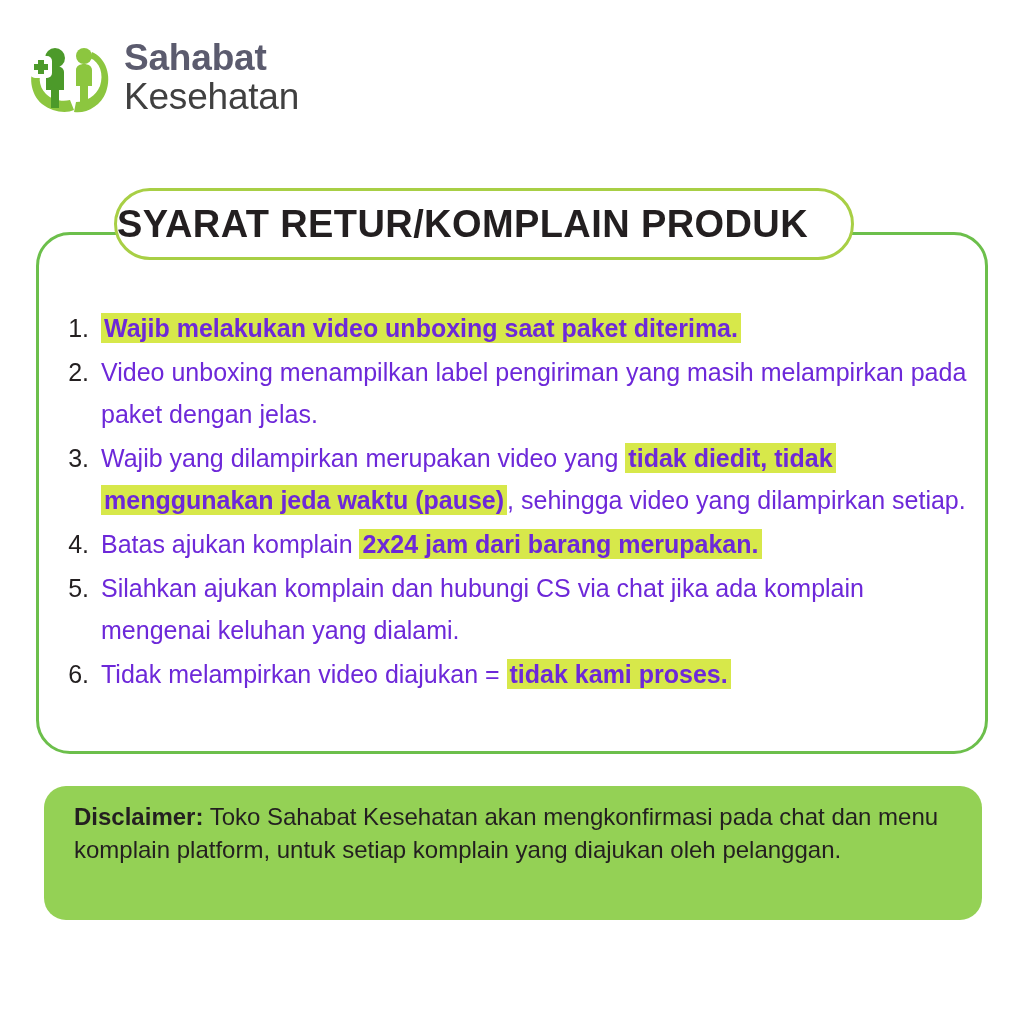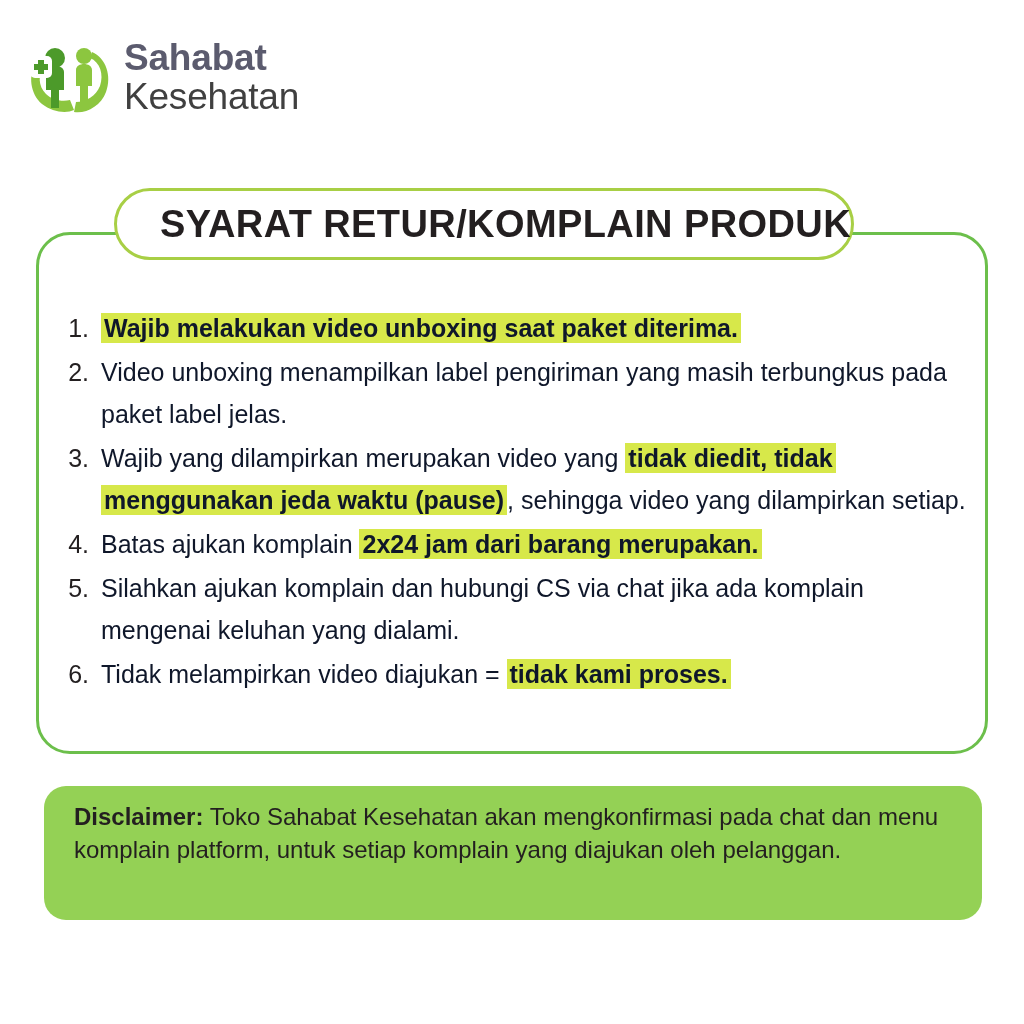--- a/index.html
+++ b/index.html
@@ -69,21 +69,21 @@
     left: 114px;
     top: 188px;
     width: 740px;
     height: 72px;
     box-sizing: border-box;
     border: 3px solid #a8cf45;
     border-radius: 36px;
     background: #ffffff;
     display: flex;
     align-items: center;
-    justify-content: flex-end;
+    justify-content: flex-start;
     z-index: 5;
   }
   .title-pill span {
     font-size: 38px;
     font-weight: bold;
     color: #231f20;
     letter-spacing: 0.4px;
   }
 
   
@@ -106,21 +106,21 @@
     flex: 0 0 46px;
     text-align: right;
     padding-right: 12px;
     font-size: 25px;
     color: #231f20;
     line-height: 42px;
     box-sizing: border-box;
   }
   .txt {
     font-size: 25px;
-    color: #0f172a;
+    color: #6d28d9;
     line-height: 42px;
     max-width: 880px;
   }
   .hl {
     background: #d7e84a;
     font-weight: bold;
     padding: 1px 3px;
     box-decoration-break: clone;
     -webkit-box-decoration-break: clone;
   }
@@ -176,21 +176,21 @@
   </div>
 
   <div class="card">
     <ol class="list" id="terms-list">
         <li class="list-item">
           <span class="num">1.</span>
           <span class="txt"><span class="hl">Wajib melakukan video unboxing saat paket diterima.</span></span>
         </li>
         <li class="list-item">
           <span class="num">2.</span>
-          <span class="txt"><span>Video unboxing menampilkan label pengiriman yang masih terbungkus pada paket label jelas.</span></span>
+          <span class="txt"><span>Video unboxing menampilkan label pengiriman yang masih melampirkan pada paket dengan jelas.</span></span>
         </li>
         <li class="list-item">
           <span class="num">3.</span>
           <span class="txt"><span>Wajib yang dilampirkan merupakan video yang </span><span class="hl">tidak diedit, tidak menggunakan jeda waktu (pause)</span><span>, sehingga video yang dilampirkan setiap.</span></span>
         </li>
         <li class="list-item">
           <span class="num">4.</span>
           <span class="txt"><span>Batas ajukan komplain </span><span class="hl">2x24 jam dari barang merupakan.</span></span>
         </li>
         <li class="list-item">

